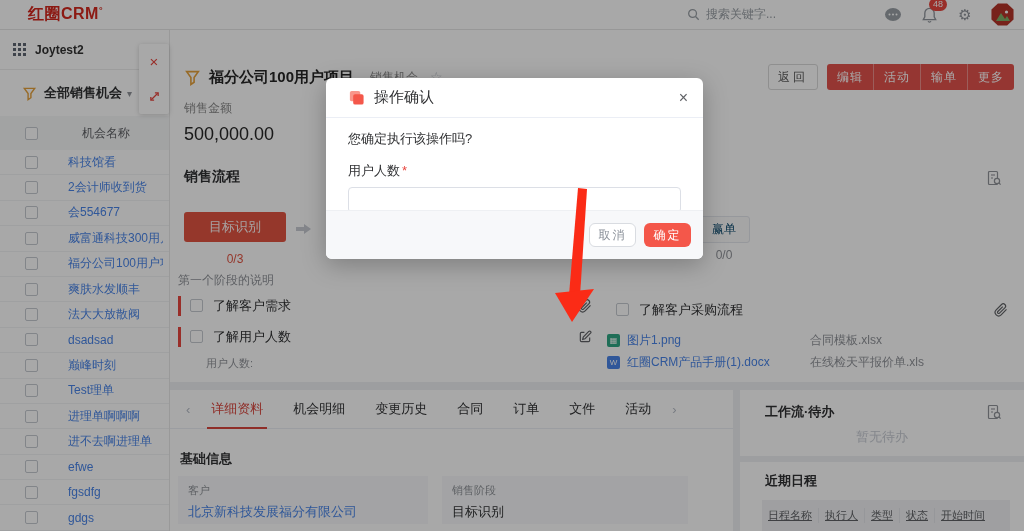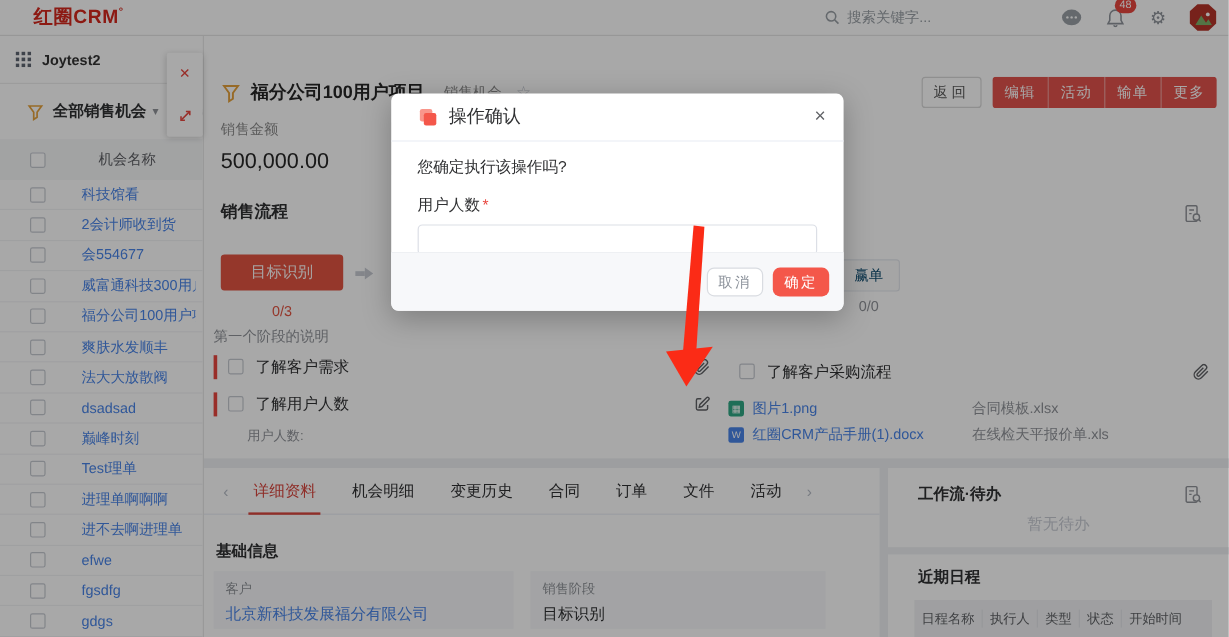--- a/index.html
+++ b/index.html
@@ -87,21 +87,21 @@
   .fb1 { left:8px; width:250px; } .fb2 { left:272px; width:246px; }
 
   
   .workflow-card { position:absolute; left:740px; top:390px; width:284px; height:66px; background:#fff; z-index:1; }
   .panel-head { display:flex; align-items:center; padding:13px 22px 0 25px; }
   .panel-title { font-size:13px; font-weight:bold; color:#303133; }
   .panel-icon { margin-left:auto; display:inline-flex; }
   .empty-text { text-align:center; font-size:13px; color:#c8ccd4; margin-top:7px; }
   .schedule-card { position:absolute; left:740px; top:462px; width:284px; height:69px; background:#fff; z-index:1; }
   .sched-table-head { position:absolute; left:22px; right:14px; top:38px; height:31px; background:#f1f2f4; display:flex; align-items:center; font-size:11px; color:#606266; }
-  .sched-col { padding:0 6px; border-right:1px solid #e4e6ea; white-space:nowrap; }
+  .sched-col { padding:0 6px; border-right:1px solid #e4e6ea; white-space:nowrap;text-decoration:underline; }
   .sched-col:last-child { border-right:none; }
 
   
   .mask { position:absolute; inset:0; background:rgba(0,0,0,.34); z-index:40; }
   .modal { position:absolute; left:326px; top:78px; width:377px; height:181px; background:#fff; border-radius:6px; box-shadow:0 6px 24px rgba(0,0,0,.25); z-index:50; }
   .modal-head { height:40px; display:flex; align-items:center; padding:0 15px 0 22px; border-bottom:1px solid #ebeef5; }
   .modal-title { font-size:15px; color:#303133; font-weight:500; margin-left:9px; }
   .modal-close { margin-left:auto; font-size:16px; color:#606266; line-height:1; }
   .modal-body { padding:12px 22px 0 22px; }
   .modal-msg { font-size:13px; color:#303133; }

